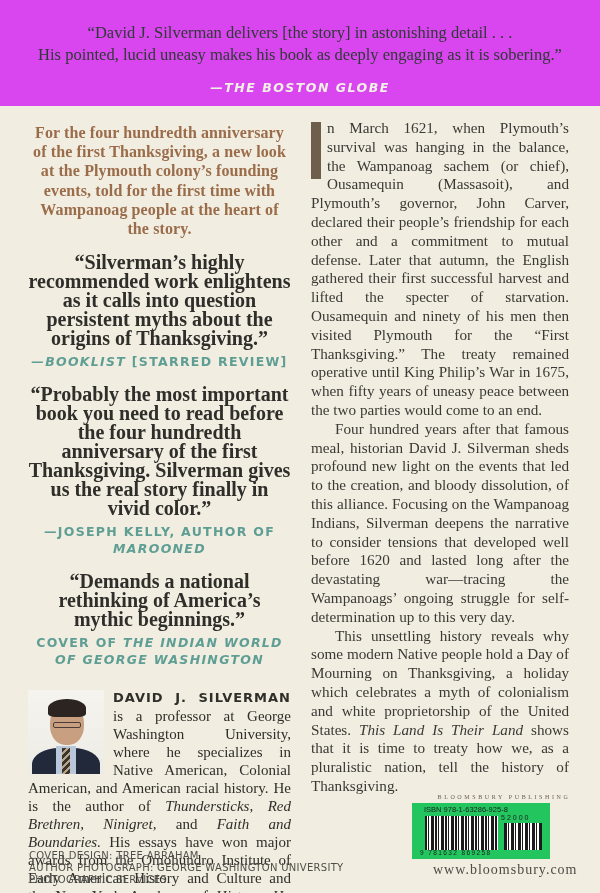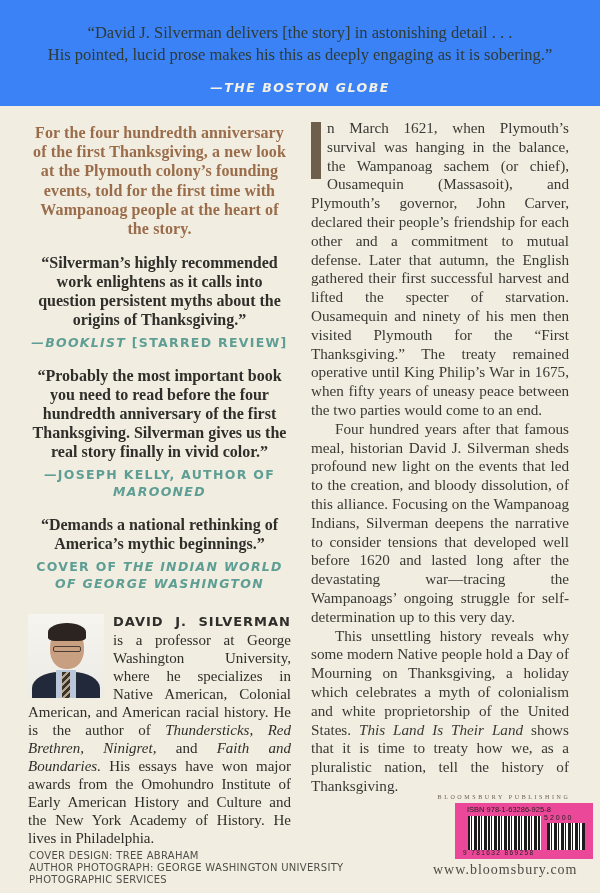--- a/index.html
+++ b/index.html
@@ -1,21 +1,21 @@
 <!DOCTYPE html>
 <html><head>
 <meta charset="utf-8">
 <style>
   * { box-sizing: border-box; margin: 0; padding: 0; }
   html, body { width: 600px; height: 893px; background: #f1ede0; overflow: hidden; }
   body { position: relative; font-family: "DejaVu Serif", serif; color: #3b3a36; }
 
   .banner {
     position: absolute; left: 0; top: 0; width: 600px; height: 106px;
-    background: #3b82f6; text-align: center; padding-top: 22px;
+    background: #d946ef; text-align: center; padding-top: 22px;
   }
   .banner .q {
     font-family: "Liberation Serif", serif; font-size: 16.5px; line-height: 22px;
     color: #2e3a36;
   }
   .banner .src {
     font-family: "DejaVu Sans", sans-serif; font-style: italic; font-weight: bold;
     font-size: 12.5px; letter-spacing: 1.5px; color: #f3f1e6; margin-top: 14px;
   }
   .page {
@@ -25,21 +25,21 @@
 
   
   .left { position: absolute; left: 28px; top: 0; width: 263px; }
   .intro {
     margin-top: 17px; text-align: center;
     font-family: "Liberation Serif", serif; font-size: 16px; line-height: 19.2px;
     color: #9a6c4a; font-weight: bold; letter-spacing: 0.1px;
   }
   .blurb {
     margin-top: 15px; text-align: center;
-    font-family: "Liberation Serif", serif; font-size: 16px; line-height: 19px;
+    font-family: "Liberation Serif", serif; font-size: 20px; line-height: 19px;
     color: #2f2e2a; font-weight: bold;
   }
   .attr {
     text-align: center; margin-top: 5px;
     font-family: "DejaVu Sans", sans-serif; font-size: 12.5px; letter-spacing: 1.3px;
     color: #5e9e94; font-weight: bold; line-height: 17px;
   }
   .attr i { font-style: italic; }
 
   .bio { margin-top: 20px; position: relative; }
@@ -98,22 +98,22 @@
     background: #6e5f4c;
   }
 
   
   .publisher {
     position: absolute; left: 433px; top: 688px; width: 142px; text-align: center;
     font-family: "Liberation Serif", serif; font-size: 6px; letter-spacing: 2.6px;
     color: #6a5f52;
   }
   .barcode {
-    position: absolute; left: 455px; top: 697px; width: 138px; height: 56px;
-    background: #ec4899;
+    position: absolute; left: 412px; top: 697px; width: 138px; height: 56px;
+    background: #22c55e;
   }
   .isbn {
     position: absolute; left: 12px; top: 2px;
     font-family: "Liberation Sans", sans-serif; font-size: 7.5px; color: #1f1f1f;
   }
   .price {
     position: absolute; left: 89px; top: 11px;
     font-family: "Liberation Sans", sans-serif; font-size: 7px; letter-spacing: 2px; color: #1f1f1f;
   }
   .bars {
@@ -131,21 +131,21 @@
   .website {
     position: absolute; left: 433px; top: 756px; width: 140px; text-align: left;
     font-family: "Liberation Serif", serif; font-size: 14px; letter-spacing: 1px; color: #4e4b45;
   }
 </style>
 </head>
 <body>
 
 <div class="banner">
   <div class="q">“David J. Silverman delivers [the story] in astonishing detail . . .</div>
-  <div class="q">His pointed, lucid prose makes his this as deeply engaging as it is sobering.”</div>
+  <div class="q">His pointed, lucid uneasy makes his book as deeply engaging as it is sobering.”</div>
   <div class="src">—THE BOSTON GLOBE</div>
 </div>
 
 <div class="page">
   <div class="left">
     <div class="intro">For the four hundredth anniversary of the first Thanksgiving, a new look at the Plymouth colony’s founding events, told for the first time with Wampanoag people at the heart of the story.</div>
 
     <div class="blurb">“Silverman’s highly recommended work enlightens as it calls into question persistent myths about the origins of Thanksgiving.”</div>
     <div class="attr"><i>—BOOKLIST</i><span> [STARRED REVIEW]</span></div>
 

